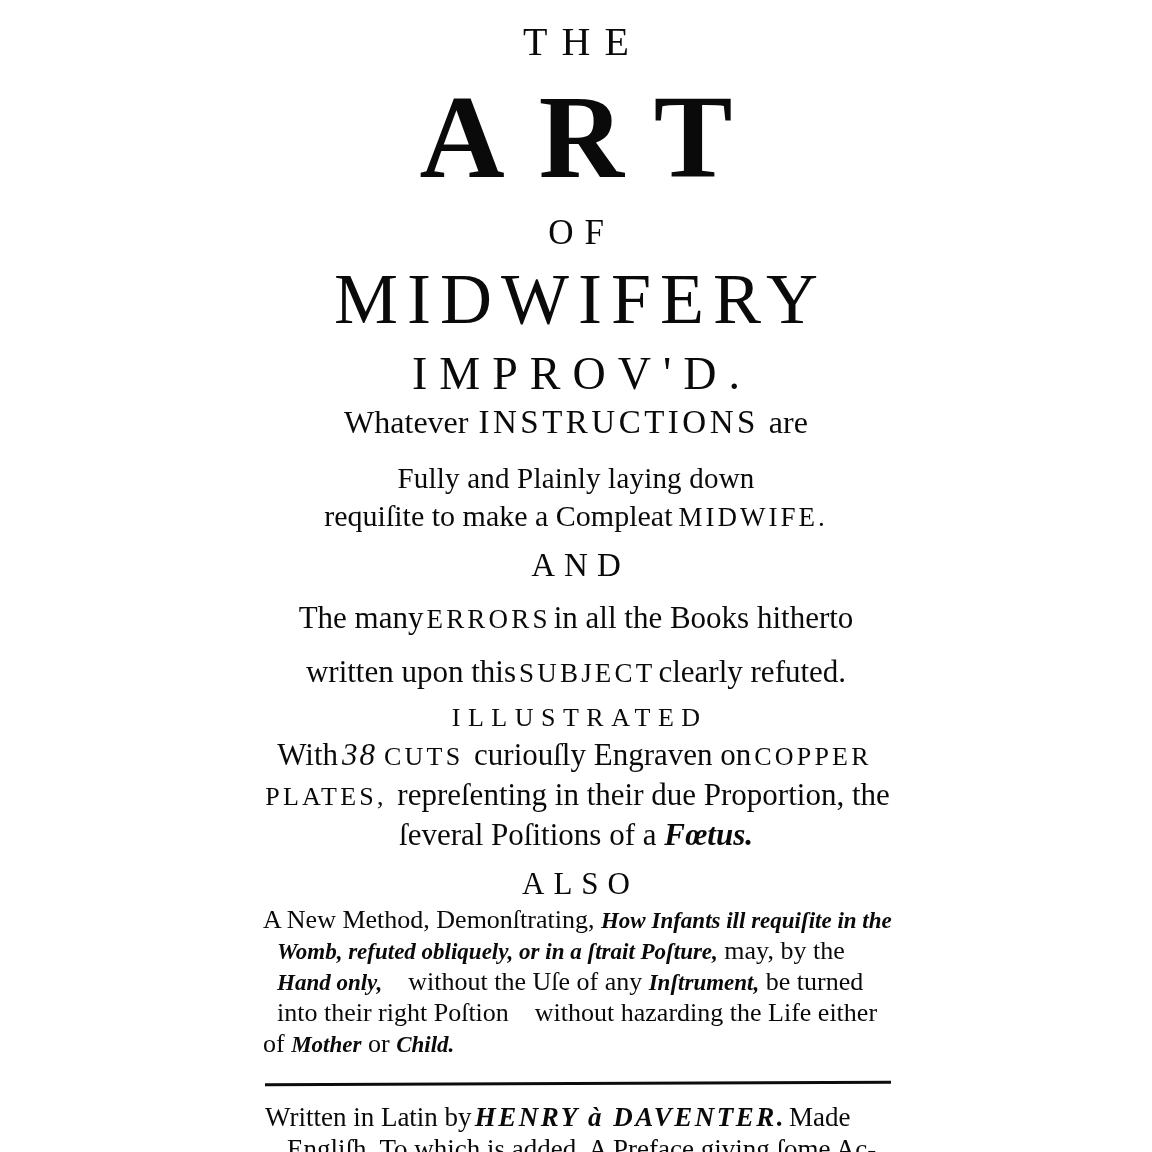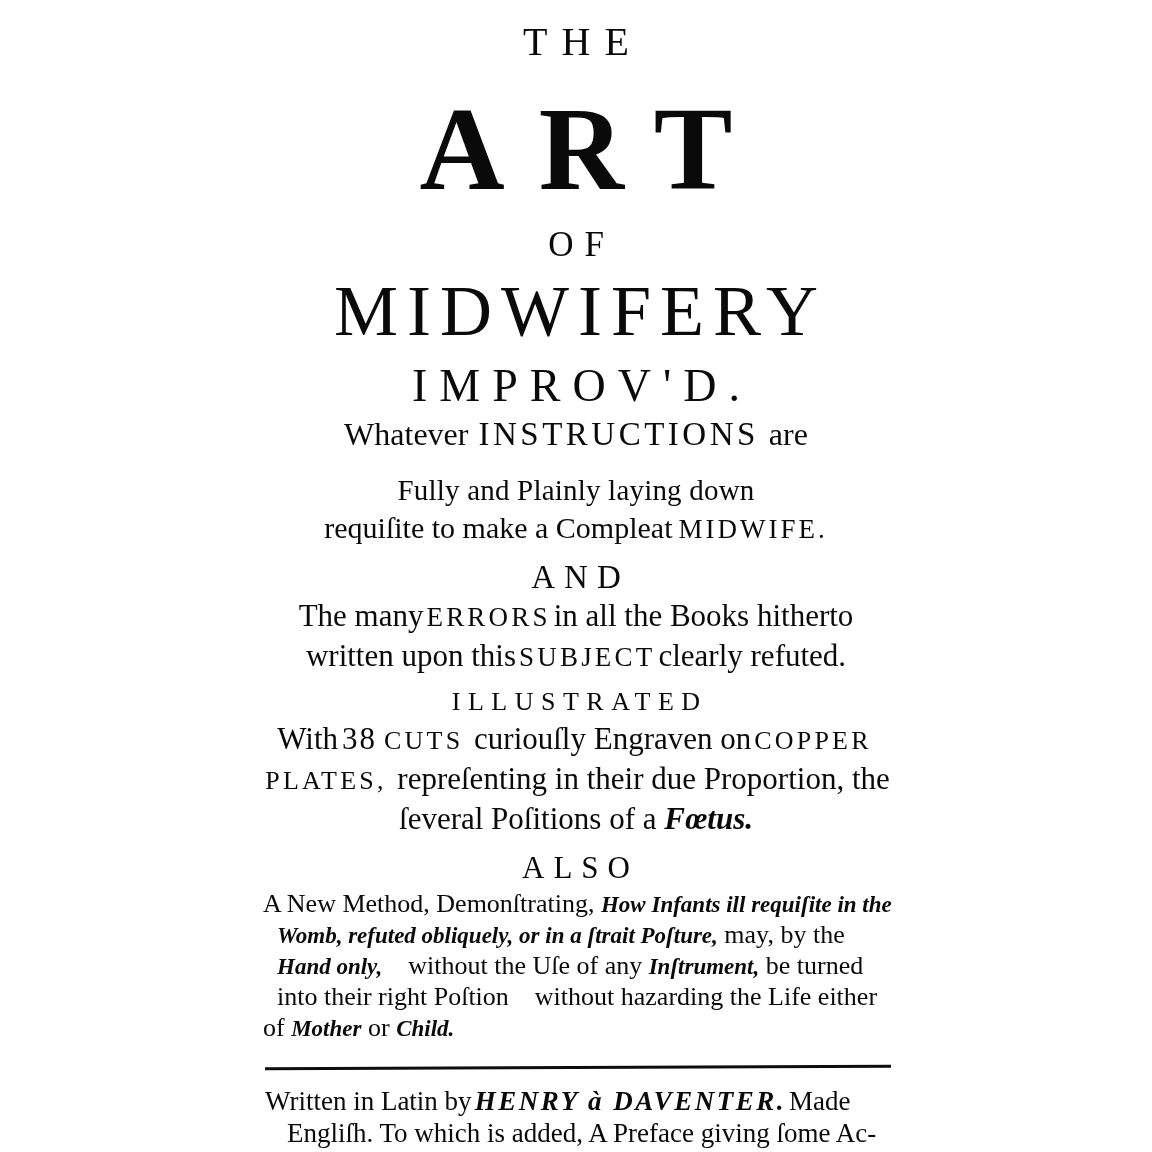--- a/index.html
+++ b/index.html
@@ -38,21 +38,21 @@
     text-indent: 14px;
     line-height: 1.0;
     margin-top: 22px;
     font-weight: 400;
   }
   .line-art {
     font-size: 118px;
     letter-spacing: 34px;
     text-indent: 34px;
     line-height: 1.08;
-    margin-top: 24px;
+    margin-top: 12px;
     font-weight: 700;
   }
   .line-of {
     font-size: 35px;
     letter-spacing: 11px;
     text-indent: 11px;
     line-height: 1.0;
     margin-top: 14px;
     font-weight: 400;
   }
@@ -106,21 +106,21 @@
   .word-and {
     font-size: 33px;
     letter-spacing: 9px;
     text-indent: 9px;
     margin-top: 13px;
     line-height: 1.1;
   }
   .errors-line {
     font-size: 31px;
     line-height: 1.22;
-    margin-top: 2px;
+    margin-top: 16px;
     white-space: nowrap;
   }
   .errors-line .scaps {
     font-size: 27px;
     letter-spacing: 3.2px;
     padding: 0 3px;
   }
 
   .word-illustrated {
     font-size: 26px;
@@ -133,21 +133,21 @@
     font-size: 31px;
     line-height: 1.2;
     margin-top: 3px;
     white-space: nowrap;
   }
   .cuts-line .scaps {
     font-size: 26px;
     letter-spacing: 3.2px;
     padding: 0 3px;
   }
-  .cuts-line .num { letter-spacing: 2px; padding: 0 4px; }
+  .cuts-line .num { letter-spacing: 2px; padding: 0 4px; font-style: italic; }
 
   .word-also {
     font-size: 31px;
     letter-spacing: 9px;
     text-indent: 9px;
     margin-top: 13px;
     line-height: 1.1;
   }
 
   .method-block {

